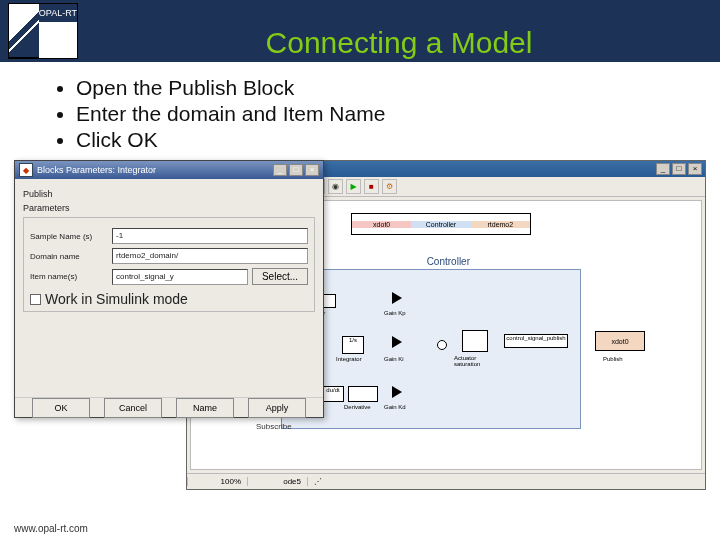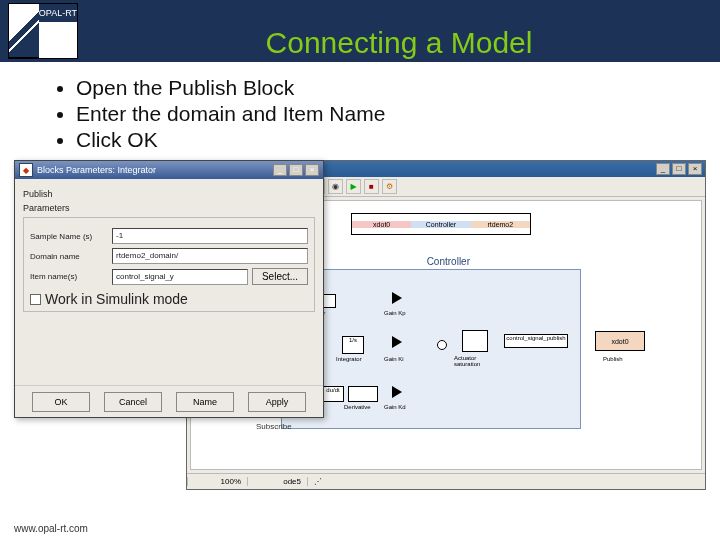--- a/index.html
+++ b/index.html
@@ -123,21 +123,21 @@
     flex: 1; height: 16px; background: #fff; border: 1px inset #999;
     font-size: 8px; padding: 1px 3px; line-height: 12px;
   }
   .sel-btn {
     width: 56px; height: 17px; border: 1px solid #888;
     background: #eceae3; font-size: 10px;
   }
   .chk { display: flex; align-items: center; gap: 4px; font-size: 14px; margin-top: 6px; text-align: right; }
   .chk-box { width: 11px; height: 11px; border: 1px solid #666; background: #fff; }
   .dlg-btns {
-    height: 32px; display: flex; justify-content: center; gap: 14px;
+    height: 20px; display: flex; justify-content: center; gap: 14px;
     align-items: center; border-top: 1px solid #ccc;
   }
   .dlg-btn {
     width: 58px; height: 20px; border: 1px solid #888;
     background: #eceae3; font-size: 9px;
   }
   .sub-label {
     position: absolute; left: 242px; top: 262px;
     font-size: 8px; color: #333;
   }

